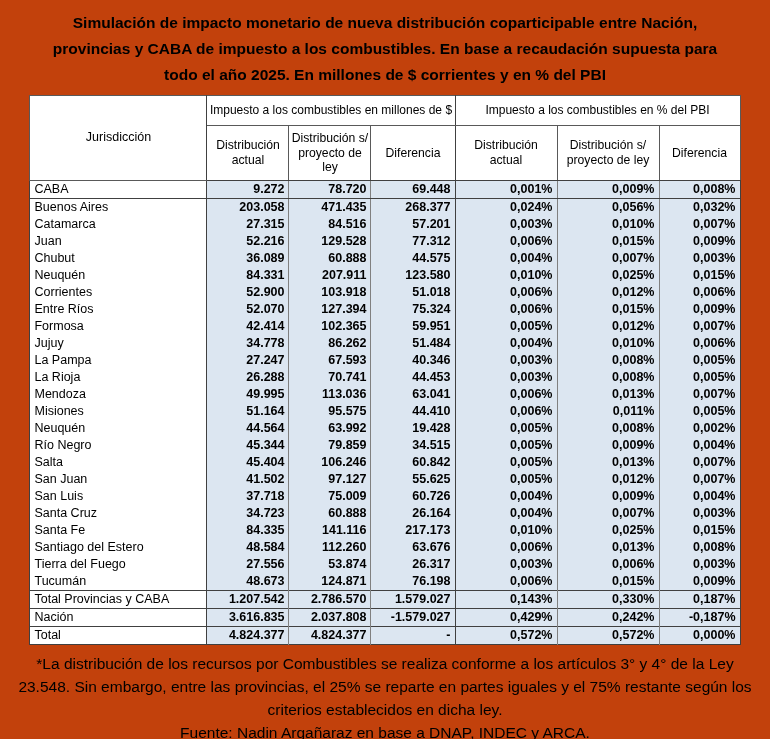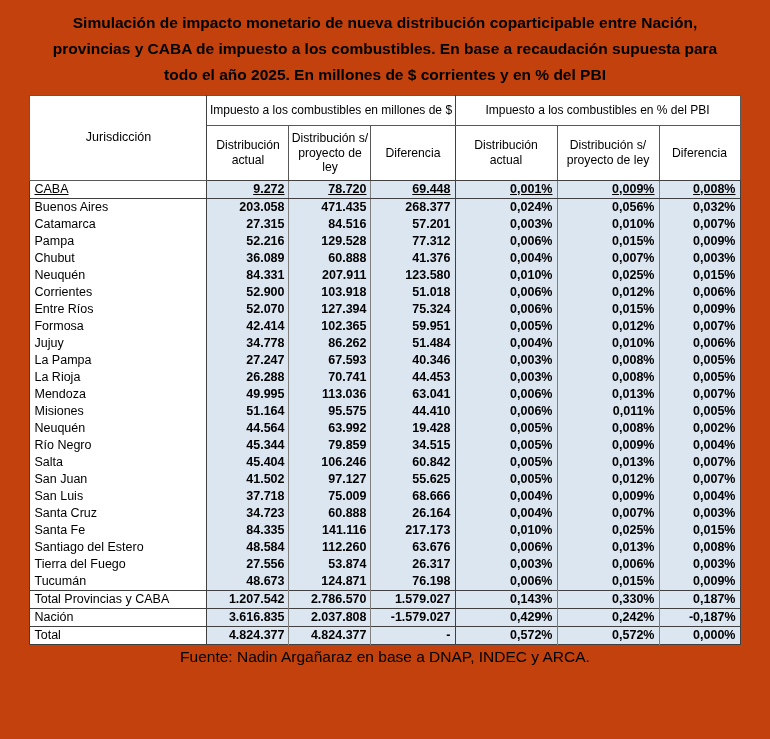--- a/index.html
+++ b/index.html
@@ -62,21 +62,21 @@
     background: #ffffff;
     font-weight: normal;
   }
   td.num {
     text-align: right;
     background: #dce6f1;
     font-weight: bold;
     border-left: 1px solid #808080;
   }
   td.num.group-start { border-left: 1.5px solid #404040; padding-left: 8px; }
-  tr.caba-row td { border-bottom: 1.5px solid #404040; text-decoration: underline; }
+  tr.caba-row td { border-bottom: 1.5px solid #404040; }
   tr.total-row td { border-top: 1.5px solid #404040; }
 
   .footnote {
     width: 760px;
     margin: 7px auto 0 auto;
     text-align: center;
     font-size: 15.5px;
     line-height: 23px;
     white-space: pre-line;
   }
@@ -144,33 +144,33 @@
         <tr>
           <td class="juris">Catamarca</td>
           <td class="num group-start">27.315</td>
           <td class="num">84.516</td>
           <td class="num">57.201</td>
           <td class="num group-start">0,003%</td>
           <td class="num">0,010%</td>
           <td class="num">0,007%</td>
         </tr>
         <tr>
-          <td class="juris">Pampa</td>
+          <td class="juris">Juan</td>
           <td class="num group-start">52.216</td>
           <td class="num">129.528</td>
           <td class="num">77.312</td>
           <td class="num group-start">0,006%</td>
           <td class="num">0,015%</td>
           <td class="num">0,009%</td>
         </tr>
         <tr>
           <td class="juris">Chubut</td>
           <td class="num group-start">36.089</td>
           <td class="num">60.888</td>
-          <td class="num">41.376</td>
+          <td class="num">44.575</td>
           <td class="num group-start">0,004%</td>
           <td class="num">0,007%</td>
           <td class="num">0,003%</td>
         </tr>
         <tr>
           <td class="juris">Neuquén</td>
           <td class="num group-start">84.331</td>
           <td class="num">207.911</td>
           <td class="num">123.580</td>
           <td class="num group-start">0,010%</td>
@@ -282,21 +282,21 @@
           <td class="num">97.127</td>
           <td class="num">55.625</td>
           <td class="num group-start">0,005%</td>
           <td class="num">0,012%</td>
           <td class="num">0,007%</td>
         </tr>
         <tr>
           <td class="juris">San Luis</td>
           <td class="num group-start">37.718</td>
           <td class="num">75.009</td>
-          <td class="num">68.666</td>
+          <td class="num">60.726</td>
           <td class="num group-start">0,004%</td>
           <td class="num">0,009%</td>
           <td class="num">0,004%</td>
         </tr>
         <tr>
           <td class="juris">Santa Cruz</td>
           <td class="num group-start">34.723</td>
           <td class="num">60.888</td>
           <td class="num">26.164</td>
           <td class="num group-start">0,004%</td>
@@ -362,15 +362,18 @@
           <td class="num group-start">4.824.377</td>
           <td class="num">4.824.377</td>
           <td class="num">-</td>
           <td class="num group-start">0,572%</td>
           <td class="num">0,572%</td>
           <td class="num">0,000%</td>
         </tr>
       </tbody>
   </table>
 
+  <div class="footnote">*La distribución de los recursos por Combustibles se realiza conforme a los artículos 3° y 4° de la Ley
+23.548. Sin embargo, entre las provincias, el 25% se reparte en partes iguales y el 75% restante según los
+criterios establecidos en dicha ley.</div>
   <div class="source">Fuente: Nadin Argañaraz en base a DNAP, INDEC y ARCA.</div>
 
 </div>
 
 </body></html>

